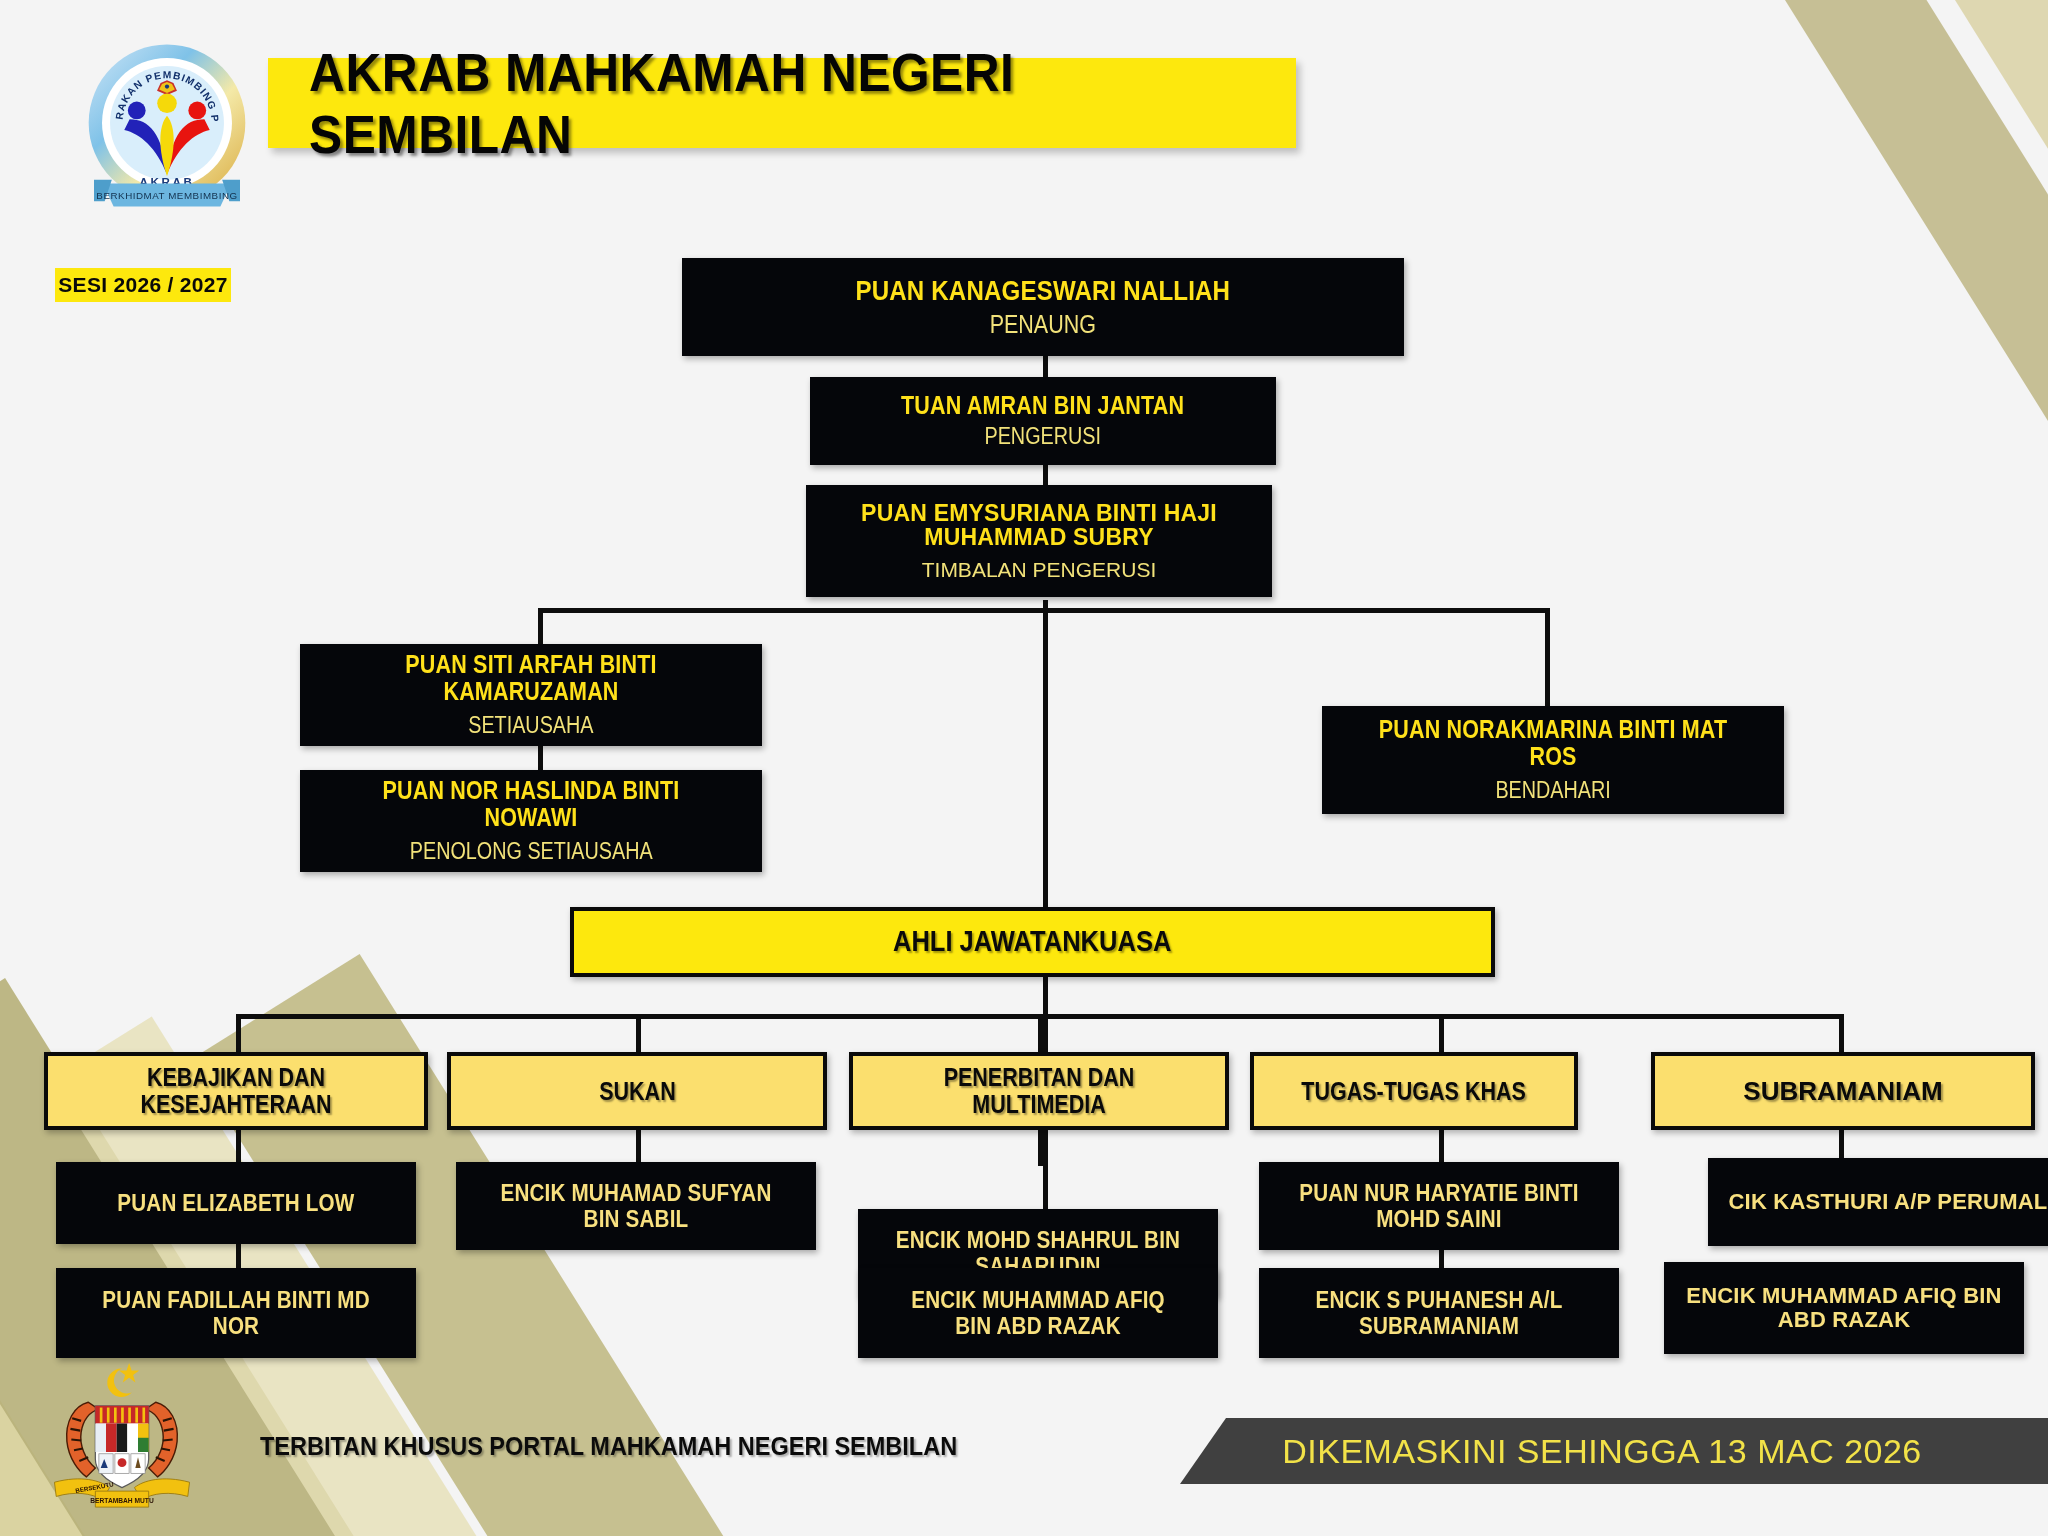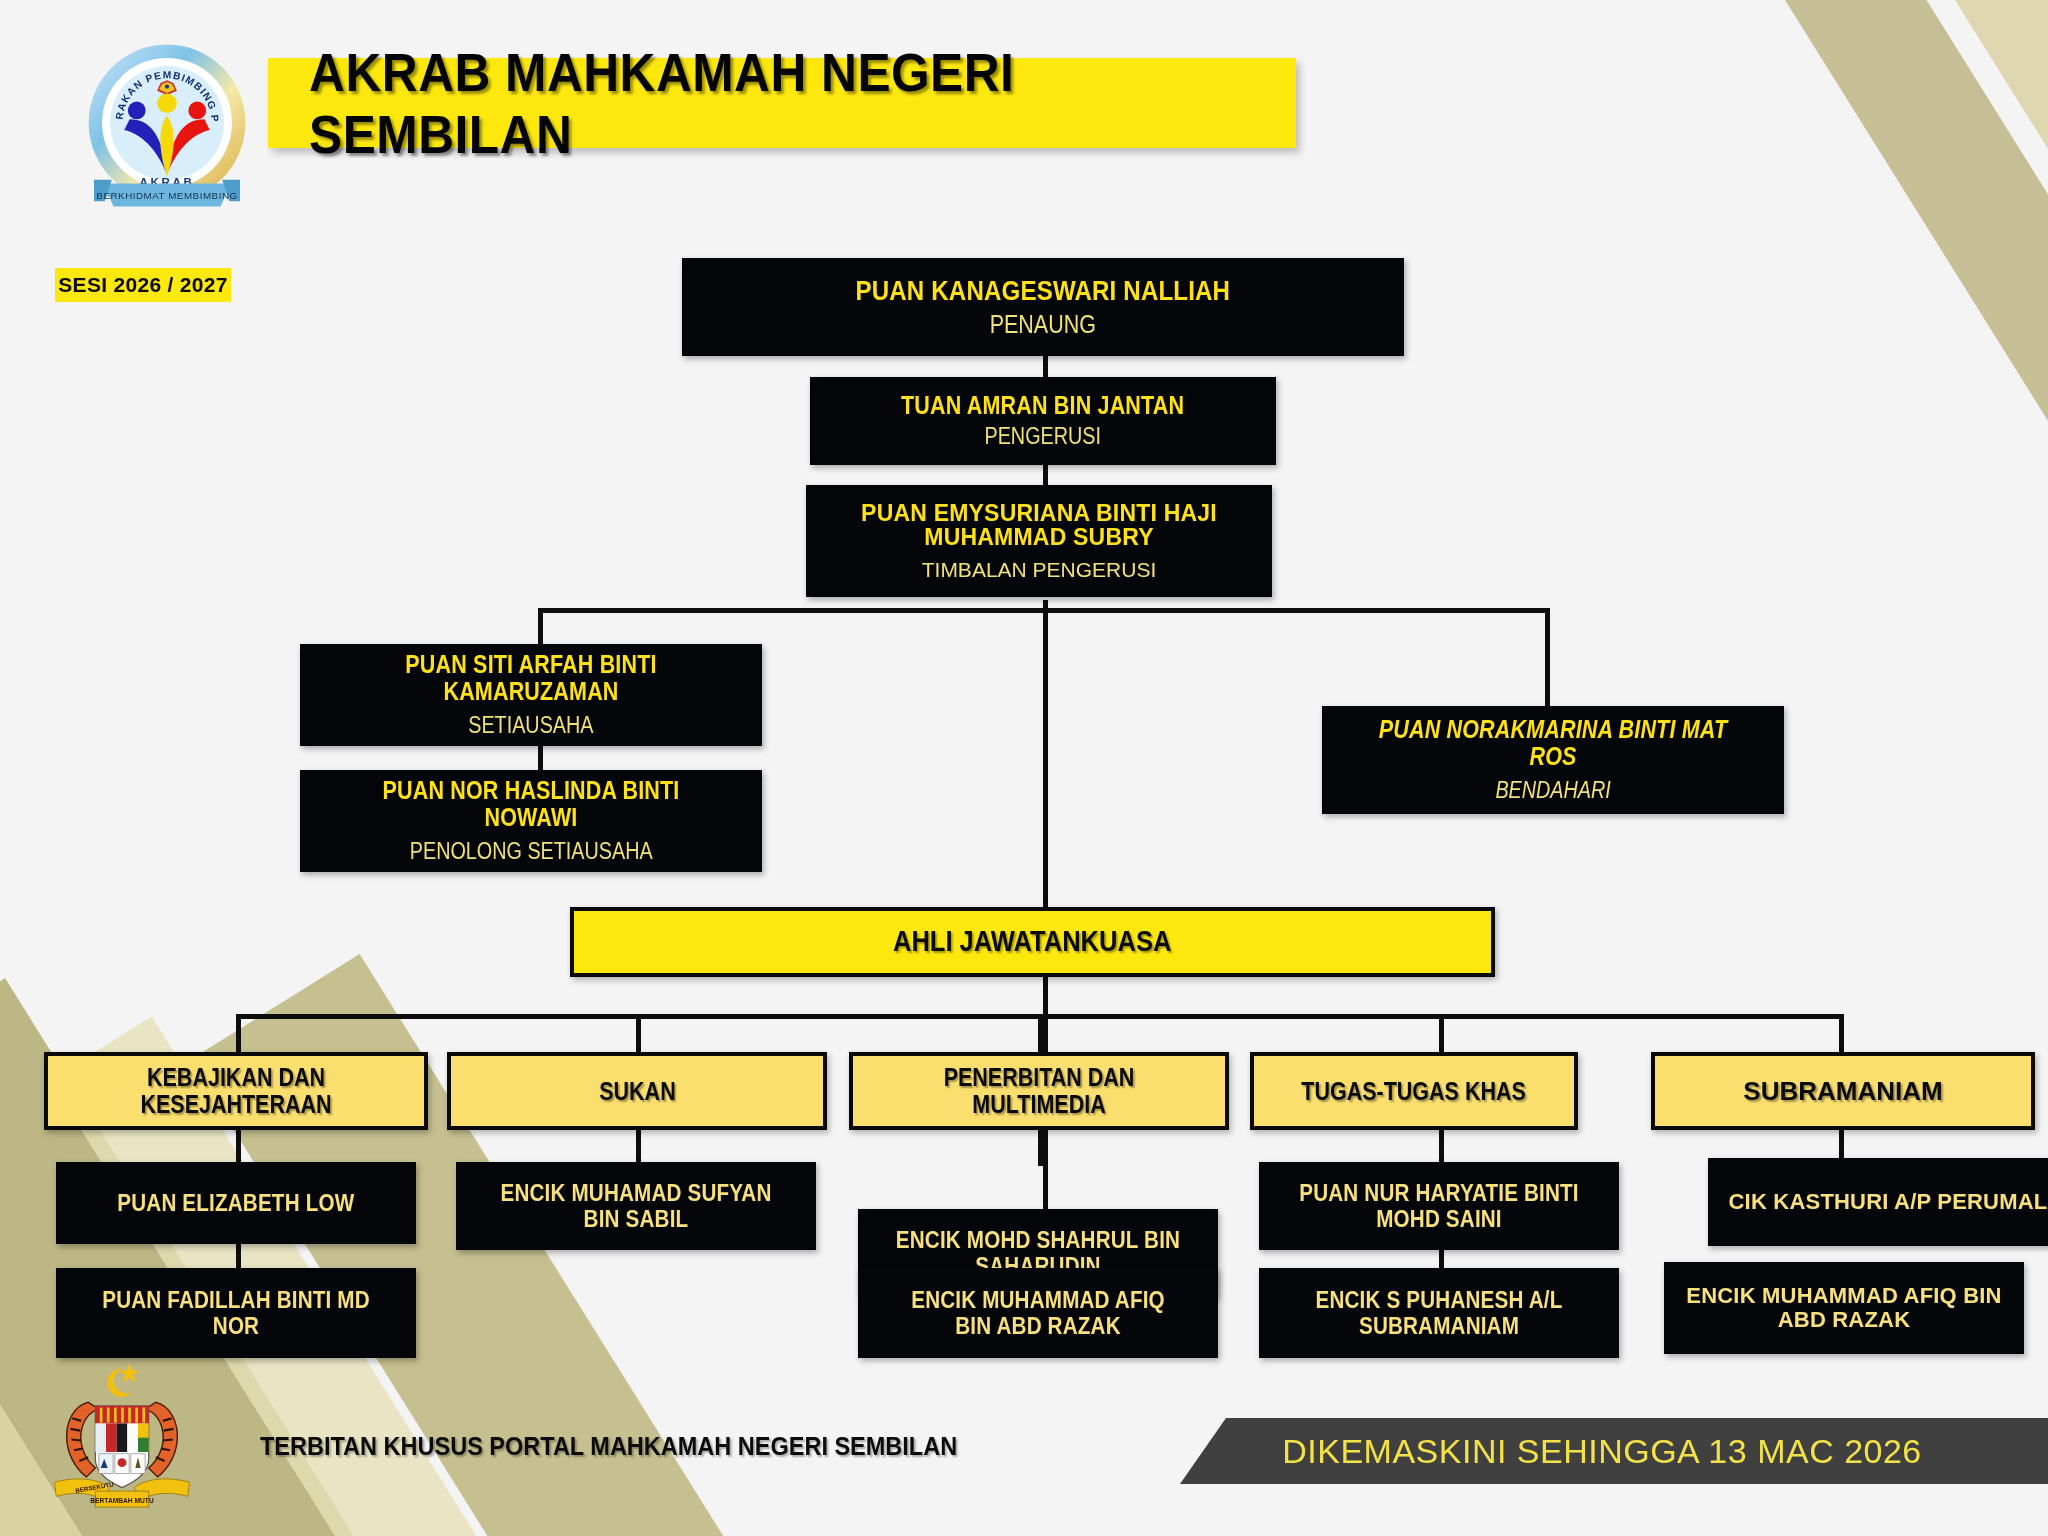--- a/index.html
+++ b/index.html
@@ -195,21 +195,21 @@
 <div class="node" style="left:300px;top:644px;width:462px;height:102px;padding:0 14px;">
   <div class="nm cond" style="font-size:25px;">PUAN SITI ARFAH BINTI KAMARUZAMAN</div>
   <div class="rl cond" style="font-size:23px;margin-top:8px;">SETIAUSAHA</div>
 </div>
 
 <div class="node" style="left:300px;top:770px;width:462px;height:102px;padding:0 14px;">
   <div class="nm cond" style="font-size:25px;">PUAN NOR HASLINDA BINTI NOWAWI</div>
   <div class="rl cond" style="font-size:23px;margin-top:8px;">PENOLONG SETIAUSAHA</div>
 </div>
 
-<div class="node" style="left:1322px;top:706px;width:462px;height:108px;padding:0 14px;font-style:italic;">
+<div class="node" style="left:1322px;top:706px;width:462px;height:108px;padding:0 14px;">
   <div class="nm cond" style="font-size:25px;">PUAN NORAKMARINA BINTI MAT ROS</div>
   <div class="rl cond" style="font-size:23px;margin-top:8px;">BENDAHARI</div>
 </div>
 
 <div class="ybox" style="left:570px;top:907px;width:925px;height:70px;background:#fde80d;text-align:center;">
   <span style="font-size:29px;font-family:'Liberation Sans Narrow','Liberation Sans',sans-serif;transform:scaleX(.88);display:inline-block;">AHLI JAWATANKUASA</span>
 </div>
 
 <div class="ybox" style="left:44px;top:1052px;width:384px;height:78px;background:#fbdf6e;">
   <span class="cond" style="font-size:25px;">KEBAJIKAN DAN KESEJAHTERAAN</span>

